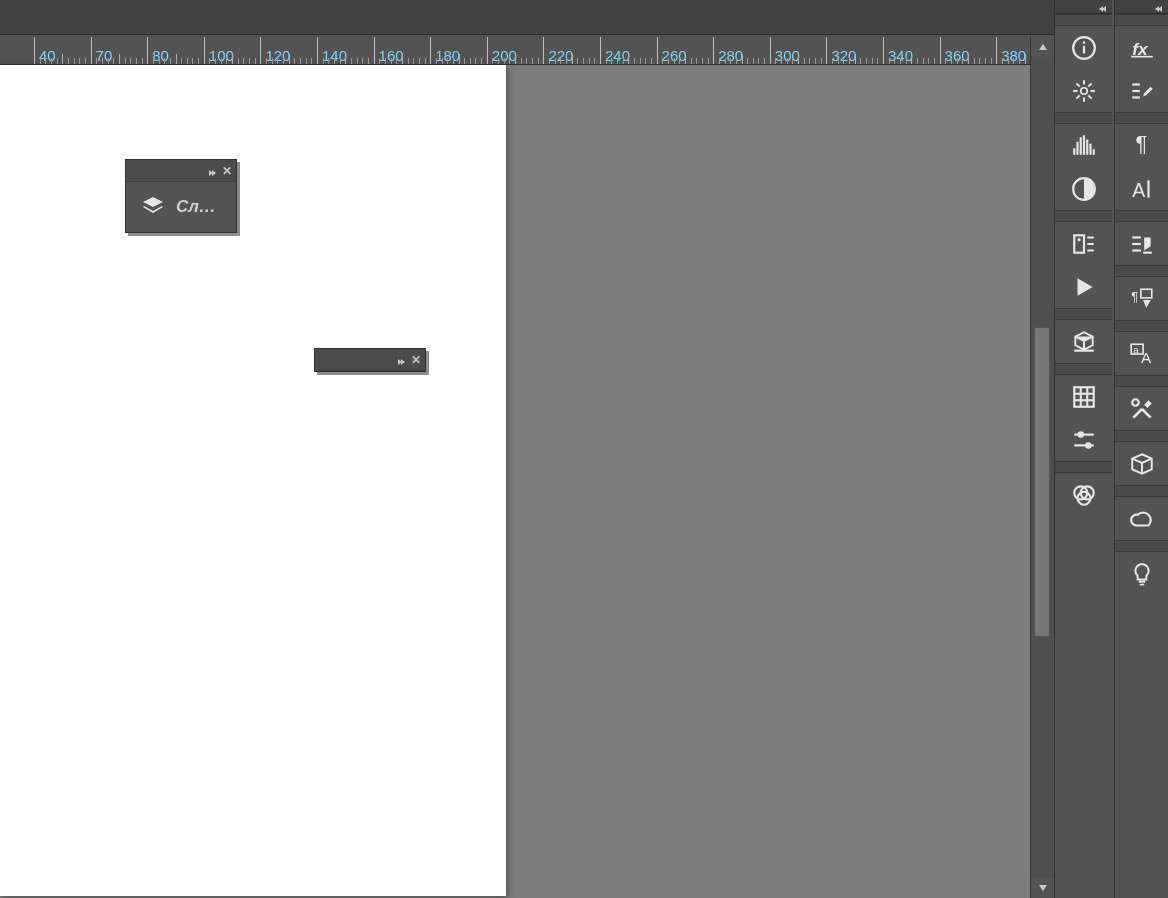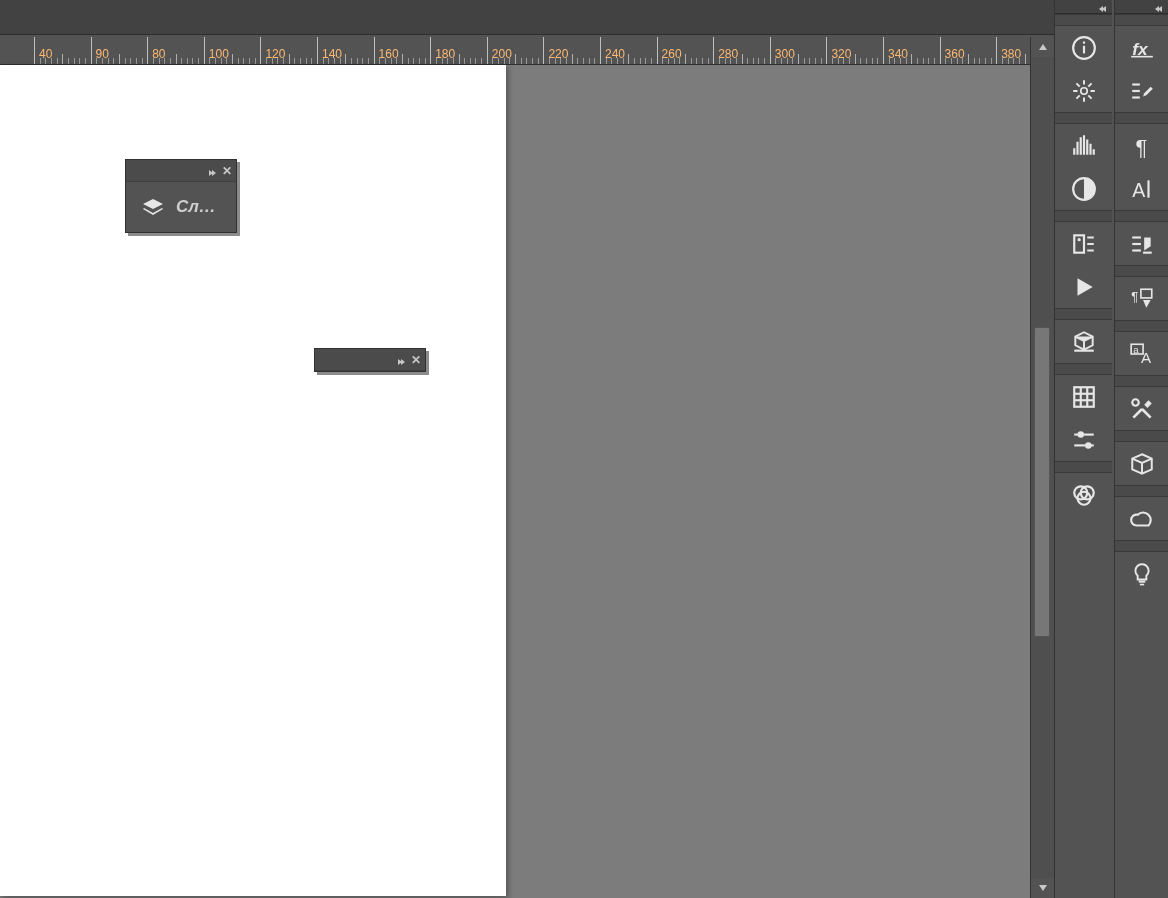--- a/index.html
+++ b/index.html
@@ -34,22 +34,22 @@
   }
   .ruler .tick-major {
     position: absolute;
     top: 0;
     height: 28px;
     border-left: 1px solid #bfbfbf;
   }
   .ruler .tick-major .lab {
     position: absolute;
     top: 10px; left: 4px;
-    font-size: 12px;
-    color: #fdba74;
+    font-size: 15px;
+    color: #7dd3fc;
   }
   .ruler .tick-minor {
     position: absolute;
     bottom: 0;
     height: 6px;
     border-left: 1px solid #9a9a9a;
   }
   .ruler .tick-mid {
     position: absolute;
     bottom: 0;
@@ -182,21 +182,21 @@
     border-top: 1px solid #393939;
     border-bottom: 1px solid #393939;
   }
   .pcol .btn {
     height: 43px;
     display: flex; align-items: center; justify-content: center;
     cursor: pointer;
   }
   .ico {
     width: 26px; height: 26px;
-    display: flex; align-items: flex-end; justify-content: center;
+    display: flex; align-items: flex-start; justify-content: center;
     fill: #e6e6e6;
     color: #e6e6e6;
   }
 
   
   .glyph { font-size: 22px; line-height: 1; }
 </style>
 </head>
 <body>
 
@@ -209,21 +209,21 @@
     <div class="tick-minor" style="left: 39.66px;"></div>
     <div class="tick-minor" style="left: 45.32px;"></div>
     <div class="tick-minor" style="left: 50.98px;"></div>
     <div class="tick-minor" style="left: 56.64px;"></div>
     <div class="tick-mid" style="left: 62.3px;"></div>
     <div class="tick-minor" style="left: 67.96px;"></div>
     <div class="tick-minor" style="left: 73.62px;"></div>
     <div class="tick-minor" style="left: 79.28px;"></div>
     <div class="tick-minor" style="left: 84.94px;"></div>
     <div class="tick-major" style="left: 90.6px;">
-      <div class="lab">90</div>
+      <div class="lab">70</div>
     </div>
     <div class="tick-minor" style="left: 96.26px;"></div>
     <div class="tick-minor" style="left: 101.92px;"></div>
     <div class="tick-minor" style="left: 107.58px;"></div>
     <div class="tick-minor" style="left: 113.24px;"></div>
     <div class="tick-mid" style="left: 118.9px;"></div>
     <div class="tick-minor" style="left: 124.56px;"></div>
     <div class="tick-minor" style="left: 130.22px;"></div>
     <div class="tick-minor" style="left: 135.88px;"></div>
     <div class="tick-minor" style="left: 141.54px;"></div>

